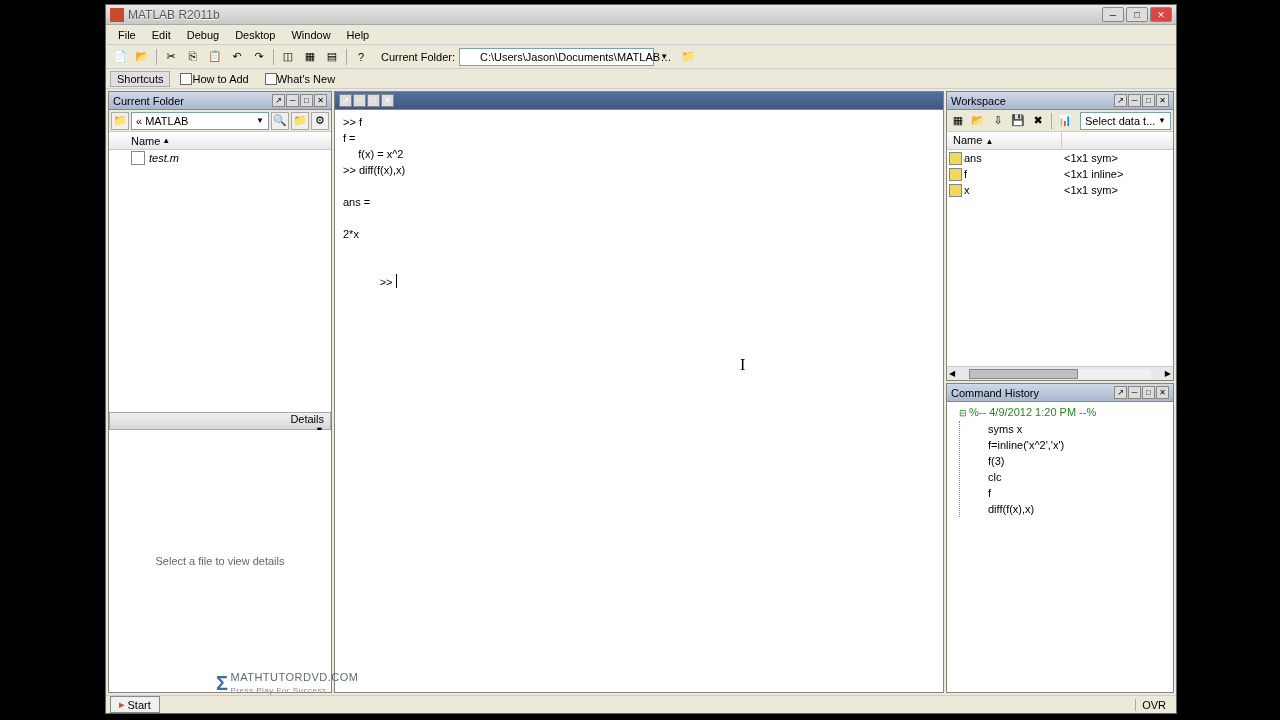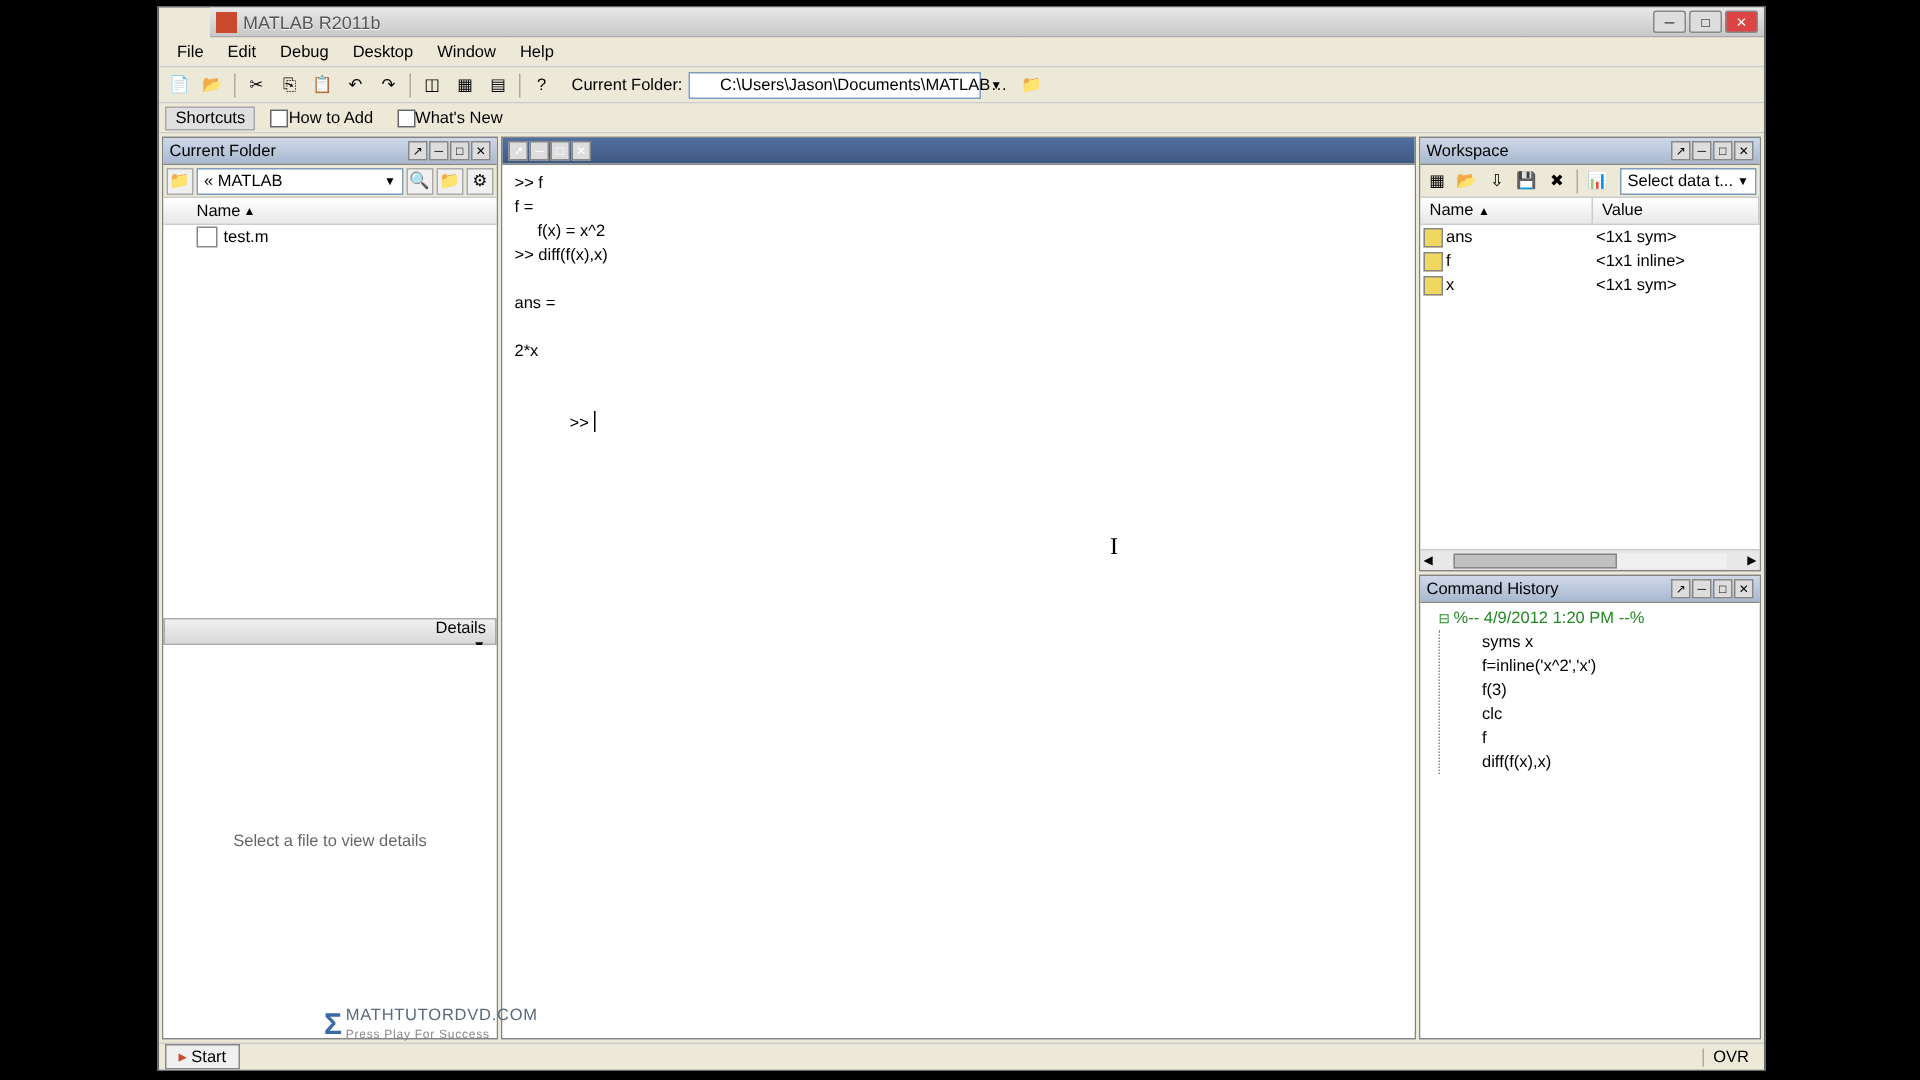--- a/index.html
+++ b/index.html
@@ -1,18 +1,18 @@
 <!DOCTYPE html>
 <html><head>
 <meta charset="utf-8">
 <style>
 * { margin: 0; padding: 0; box-sizing: border-box; font-family: 'Segoe UI', Tahoma, sans-serif; font-size: 11px; }
 body { background: #000; width: 1280px; height: 720px; overflow: hidden; }
 .app-window { position: absolute; left: 105px; top: 4px; width: 1072px; height: 710px; background: #ece9d8; border: 1px solid #666; display: flex; flex-direction: column; }
-.titlebar { height: 20px; background: linear-gradient(to bottom, #e8e8e8, #c8c8c8); display: flex; align-items: center; padding: 0 4px; border-bottom: 1px solid #aaa; margin-left: 34px; }
+.titlebar { height: 20px; background: linear-gradient(to bottom, #e8e8e8, #c8c8c8); display: flex; align-items: center; padding: 0 4px; border-bottom: 1px solid #aaa; }
 .titlebar-icon { width: 14px; height: 14px; background: #c94a2e; margin-right: 4px; }
 .titlebar-text { flex: 1; color: #555; text-shadow: 0 1px 0 #fff; font-size: 12px; }
 .win-controls { display: flex; gap: 2px; }
 .win-btn { width: 22px; height: 15px; background: #ddd; border: 1px solid #888; border-radius: 2px; cursor: pointer; display: flex; align-items: center; justify-content: center; font-size: 9px; }
 .win-btn.close { background: #d44; color: #fff; }
 .menubar { height: 20px; background: #ece9d8; display: flex; align-items: center; padding: 0 4px; border-bottom: 1px solid #ccc; }
 .menu-item { padding: 2px 8px; cursor: pointer; }
 .toolbar { height: 24px; background: #ece9d8; display: flex; align-items: center; padding: 0 4px; border-bottom: 1px solid #ccc; gap: 2px; }
 .tool-btn { width: 20px; height: 20px; border: 1px solid transparent; display: flex; align-items: center; justify-content: center; cursor: pointer; }
 .tool-sep { width: 1px; height: 16px; background: #aaa; margin: 0 2px; }
@@ -29,34 +29,34 @@
 .panel-header { height: 18px; background: linear-gradient(to bottom, #d0d8e8, #a8b8d0); display: flex; align-items: center; padding: 0 4px; font-size: 11px; border-bottom: 1px solid #888; }
 .panel-header.active { background: linear-gradient(to bottom, #5070a0, #405880); color: #fff; }
 .panel-title { flex: 1; }
 .panel-btns { display: flex; gap: 1px; }
 .panel-btn { width: 13px; height: 13px; border: 1px solid #888; background: #ddd; font-size: 8px; display: flex; align-items: center; justify-content: center; cursor: pointer; }
 .current-folder-nav { height: 22px; display: flex; align-items: center; padding: 0 2px; gap: 2px; background: #ece9d8; border-bottom: 1px solid #ccc; }
 .nav-combo { flex: 1; height: 18px; border: 1px solid #7f9db9; background: #fff; display: flex; align-items: center; padding: 0 4px; }
 .nav-btn { width: 18px; height: 18px; border: 1px solid #aaa; background: #f0f0f0; cursor: pointer; display: flex; align-items: center; justify-content: center; }
 .file-list-header { height: 18px; background: linear-gradient(to bottom, #fff, #e8e8e8); border-bottom: 1px solid #ccc; display: flex; align-items: center; padding-left: 22px; font-size: 11px; }
 .file-list { flex: 1; background: #fff; overflow: auto; }
-.file-item { display: flex; align-items: center; padding: 1px 4px 1px 22px; gap: 4px; cursor: pointer; }
+.file-item { display: flex; align-items: center; padding: 1px 4px 1px 22px; gap: 4px; cursor: pointer; font-style: italic; }
 .file-icon { width: 14px; height: 14px; background: #fff; border: 1px solid #888; position: relative; }
 .details-header { height: 18px; background: linear-gradient(to bottom, #f0f0f0, #d8d8d8); border: 1px solid #aaa; display: flex; align-items: flex-end; padding: 0 6px; font-size: 11px; cursor: pointer; flex-direction: column; }
 .details-body { flex: 1; background: #fff; display: flex; align-items: center; justify-content: center; color: #666; }
 .command-window { flex: 1; }
 .cmd-body { flex: 1; background: #fff; padding: 4px 8px; font-family: 'Courier New', monospace; font-size: 13px; position: relative; overflow: auto; }
 .cmd-line { white-space: pre; line-height: 16px; }
 .cursor { display: inline-block; width: 1px; height: 14px; background: #000; vertical-align: text-bottom; animation: blink 1s infinite; }
 @keyframes blink { 50% { opacity: 0; } }
 .workspace-panel { height: 290px; }
 .workspace-toolbar { height: 22px; background: #ece9d8; border-bottom: 1px solid #ccc; display: flex; align-items: center; padding: 0 2px; gap: 2px; }
 .ws-btn { width: 18px; height: 18px; border: 1px solid transparent; cursor: pointer; display: flex; align-items: center; justify-content: center; }
 .select-data { flex: 1; height: 18px; border: 1px solid #7f9db9; background: #fff; display: flex; align-items: center; padding: 0 4px; margin-left: 4px; font-size: 11px; }
-.ws-table-header { height: 18px; background: linear-gradient(to bottom, #fff, #e8e8e8); border-bottom: 1px solid #ccc; display: flex; }
+.ws-table-header { height: 18px; background: linear-gradient(to bottom, #fff, #e8e8e8); border-bottom: 1px solid #ccc; display: flex; flex-direction: column; }
 .ws-col { padding: 2px 6px; border-right: 1px solid #ccc; font-size: 11px; }
 .ws-col-name { width: 115px; }
 .ws-col-value { flex: 1; }
 .ws-body { flex: 1; background: #fff; overflow: auto; }
 .ws-row { display: flex; height: 16px; align-items: center; }
 .ws-cell { padding: 0 2px; font-size: 11px; display: flex; align-items: center; gap: 2px; }
 .ws-var-icon { width: 13px; height: 13px; background: #f0d860; border: 1px solid #888; }
 .ws-scroll { height: 14px; background: #e8e8e8; border-top: 1px solid #ccc; display: flex; align-items: center; }
 .ws-scroll-track { flex: 1; height: 10px; background: #f0f0f0; margin: 0 12px; position: relative; }
 .ws-scroll-thumb { position: absolute; left: 0; width: 60%; height: 100%; background: #c0c0c0; border: 1px solid #888; }

